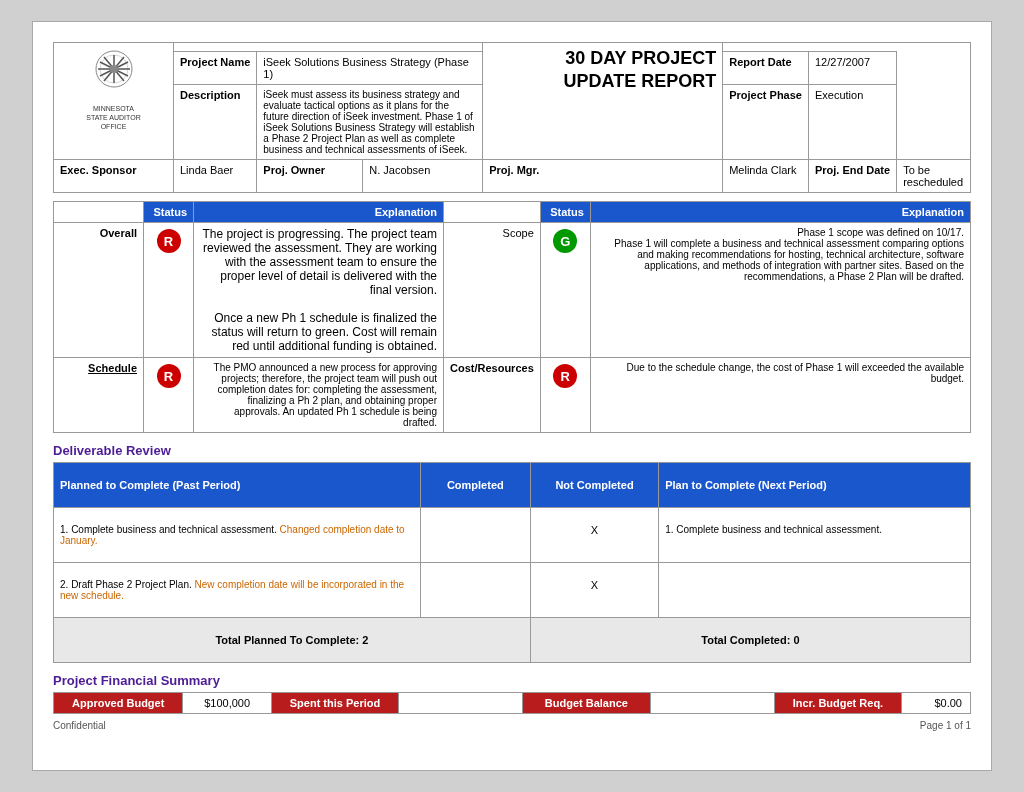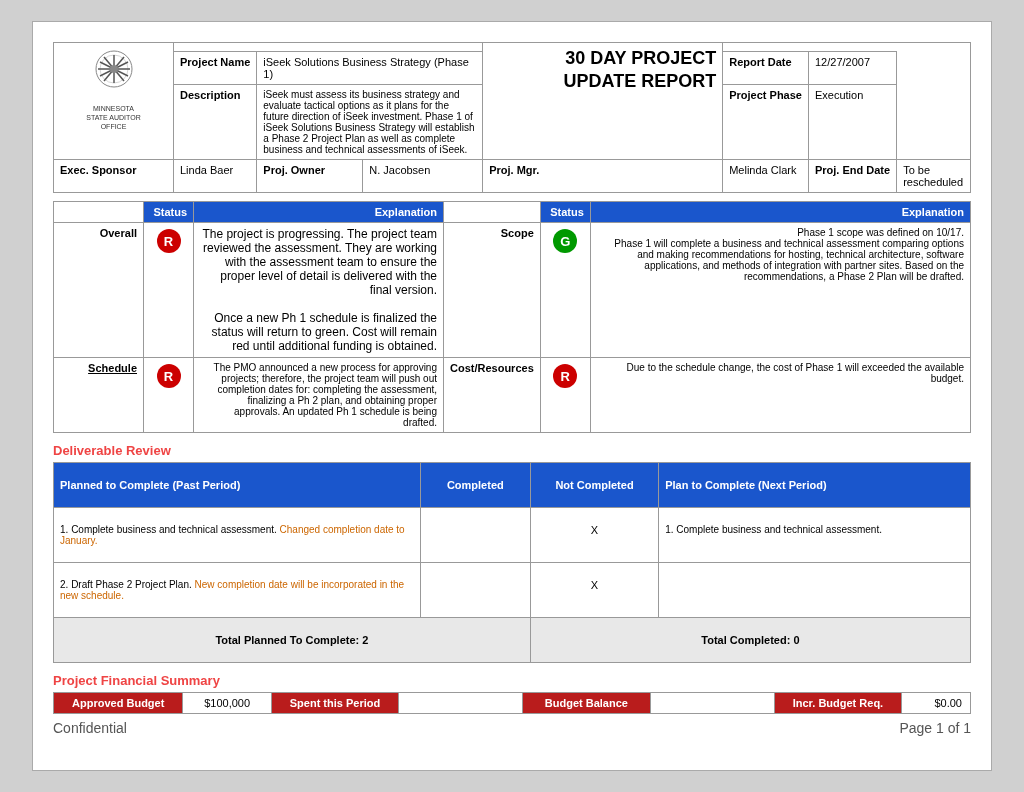--- a/index.html
+++ b/index.html
@@ -79,21 +79,21 @@
       border-radius: 50%;
       font-weight: bold;
       font-size: 13px;
       color: #fff;
     }
     .red-circle { background: #cc0000; }
     .green-circle { background: #009900; }
 
     
     .section-title {
-      color: #ef4444;
+      color: #4c1d95;
       font-weight: bold;
       font-size: 13px;
       margin: 10px 0 4px 0;
     }
     .deliverable-table {
       width: 100%;
       border-collapse: collapse;
       border: 1px solid #999;
       margin-bottom: 8px;
     }
@@ -131,21 +131,21 @@
       background: #b91c1c;
       color: #fff;
       font-weight: bold;
       text-align: center;
     }
 
     .footer-row {
       display: flex;
       justify-content: space-between;
       margin-top: 6px;
-      font-size: 14px;
+      font-size: 10px;
       color: #555;
     }
 
     
     .logo-svg {
       width: 60px;
       height: 55px;
     }
     .logo-text {
       font-size: 7px;
@@ -230,21 +230,21 @@
     </tr>
 
     <tr>
       <td style="font-weight:bold; vertical-align:top;">Overall</td>
       <td style="text-align:center; vertical-align:top; padding:6px;">
         <span class="status-circle red-circle">R</span>
       </td>
       <td style="font-size:12px;">
         <span>The project is progressing.  The project team reviewed the assessment.  They are working with the assessment team to ensure the proper level of detail is delivered with the final version.<br><br>Once a new Ph 1 schedule is finalized the status will return to green. Cost will remain red until additional funding is obtained.</span>
       </td>
-      <td style="font-weight:bold; vertical-align:top;">Scope</td>
+      <td style="font-weight:normal; vertical-align:top;">Scope</td>
       <td style="text-align:center; vertical-align:top; padding:6px;">
         <span class="status-circle green-circle">G</span>
       </td>
       <td style="font-size:10px;">
         <span>Phase 1 scope was defined on 10/17.<br>Phase 1 will complete a business and technical assessment comparing options and making recommendations for hosting, technical architecture, software applications, and methods of integration with partner sites. Based on the recommendations, a Phase 2 Plan will be drafted.</span>
       </td>
     </tr>
 
     <tr>
       <td style="font-weight:bold; vertical-align:top;text-decoration:underline;">Schedule</td>

